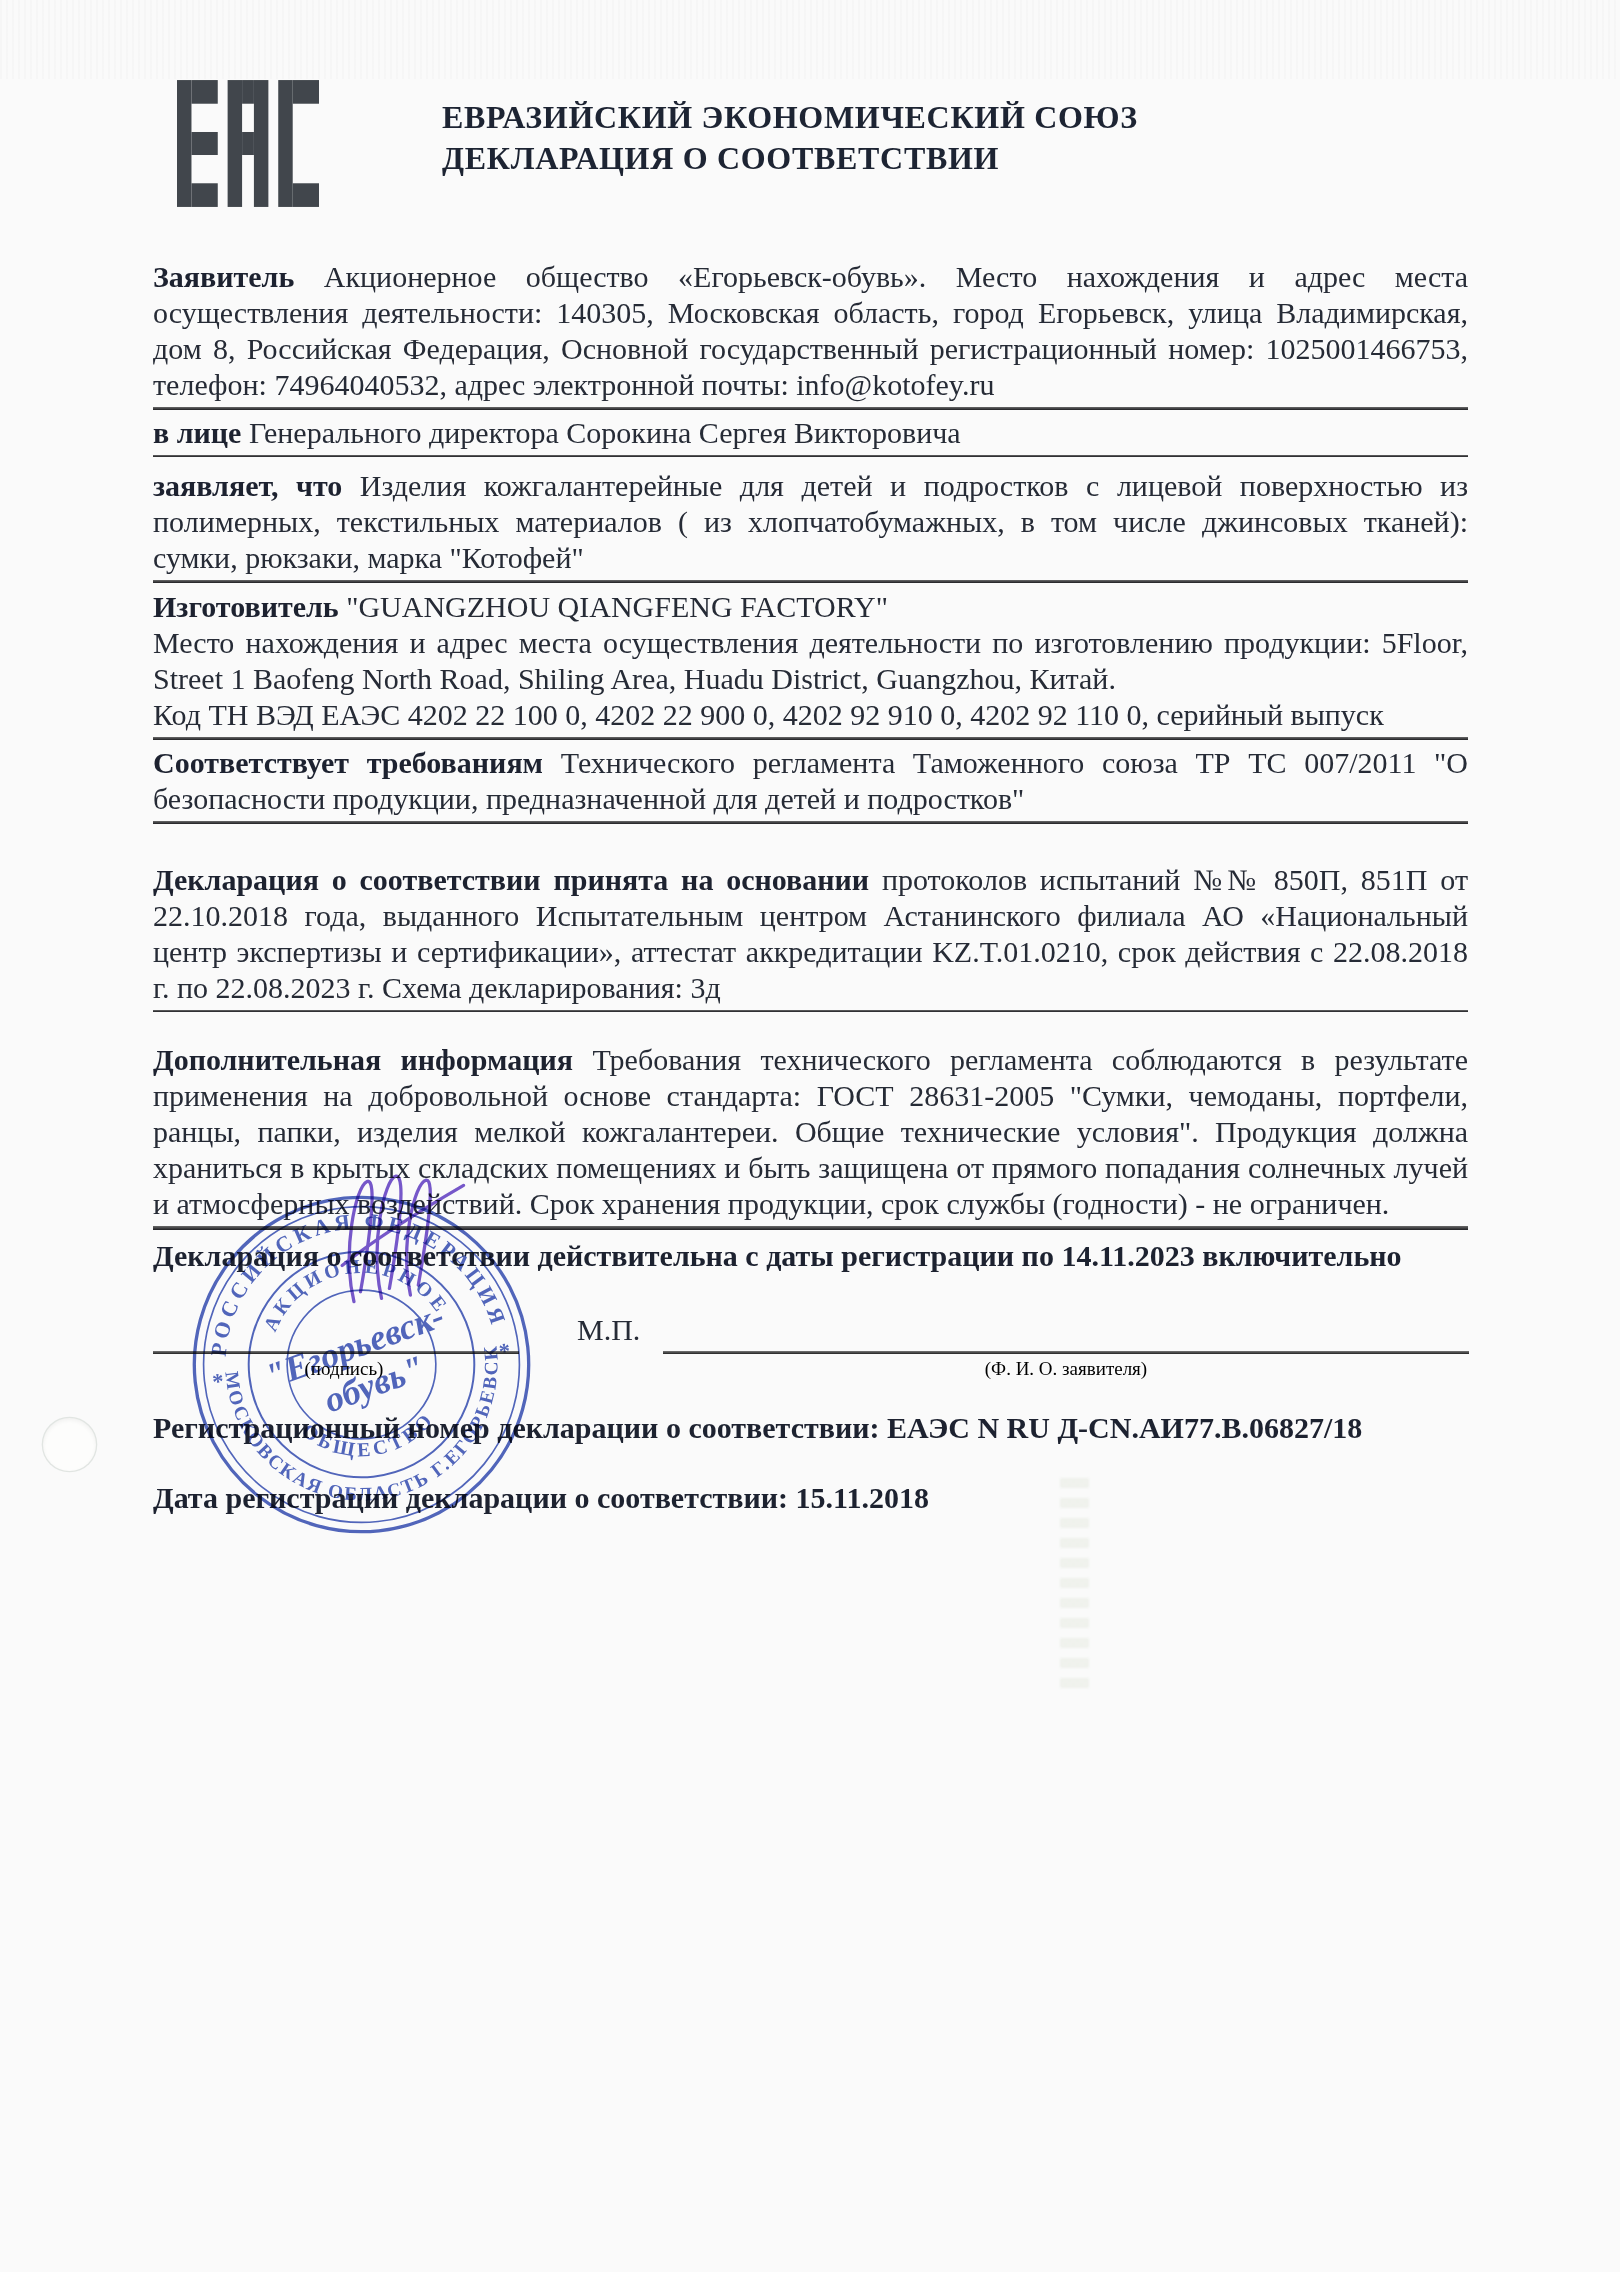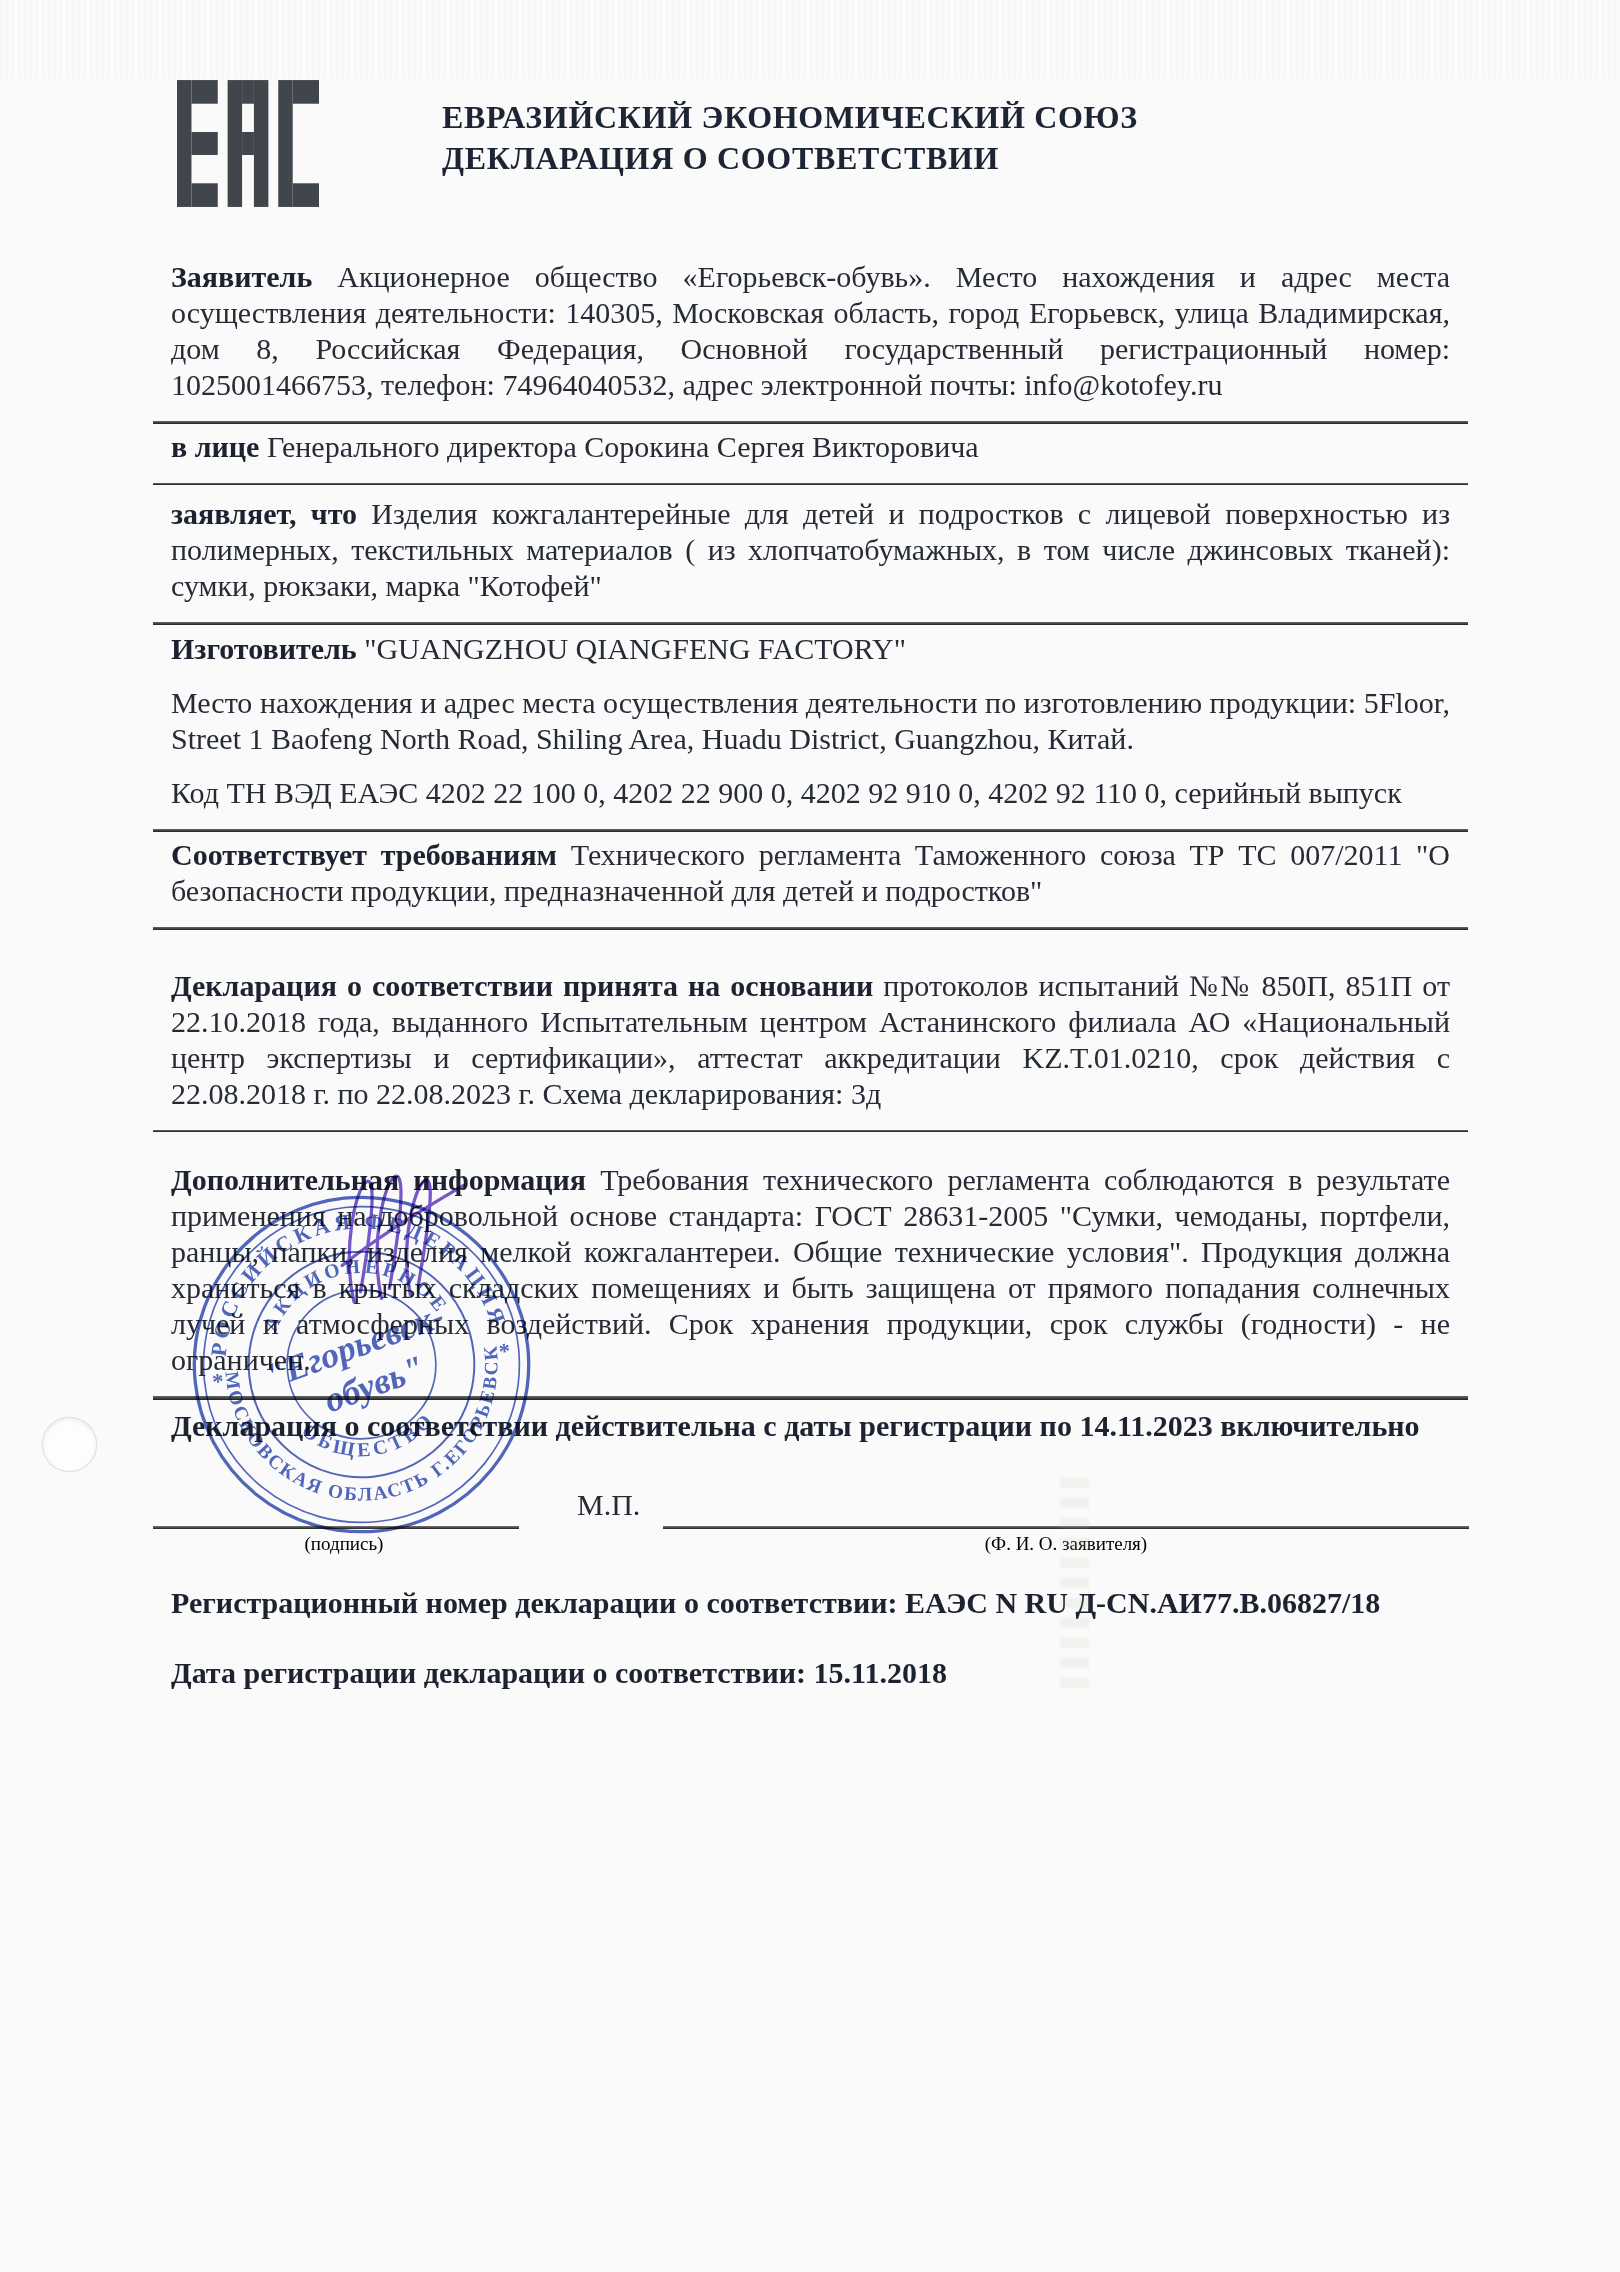--- a/index.html
+++ b/index.html
@@ -21,21 +21,21 @@
     pointer-events:none;
   }
   .header{position:relative;height:128px;}
   .eac-logo{position:absolute;left:24px;top:0;}
   .title{
     position:absolute;left:289px;right:-6.6px;top:9.2px;
     font-weight:bold;font-size:32px;line-height:1.28;
     color:#1d2433;letter-spacing:0.7px;margin-top:8px;
   }
   .para{
-    margin:18px;font-size:30px;line-height:36px;
+    margin:0;font-size:30px;line-height:36px;
     text-align:justify;text-align-last:left;
   }
   .para b{color:#1d2230;}
   .rule{height:2.6px;background:linear-gradient(#6a6a6a,#1e1e22);margin-top:4px;}
   .rule.thick{height:4px;}
   .mt8{margin-top:5.3px;}  .mt10{margin-top:6.6px;} .mt12{margin-top:8px;}
   .mt16{margin-top:10.5px;} .mt46{margin-top:30px;} .mt52{margin-top:34px;}
   .mt58{margin-top:38px;} .mt78{margin-top:51px;}
   .sig-block{position:relative;height:115px;margin-top:13px;}
   .sig-line{position:absolute;top:64px;height:2.6px;background:linear-gradient(#777,#222);}

